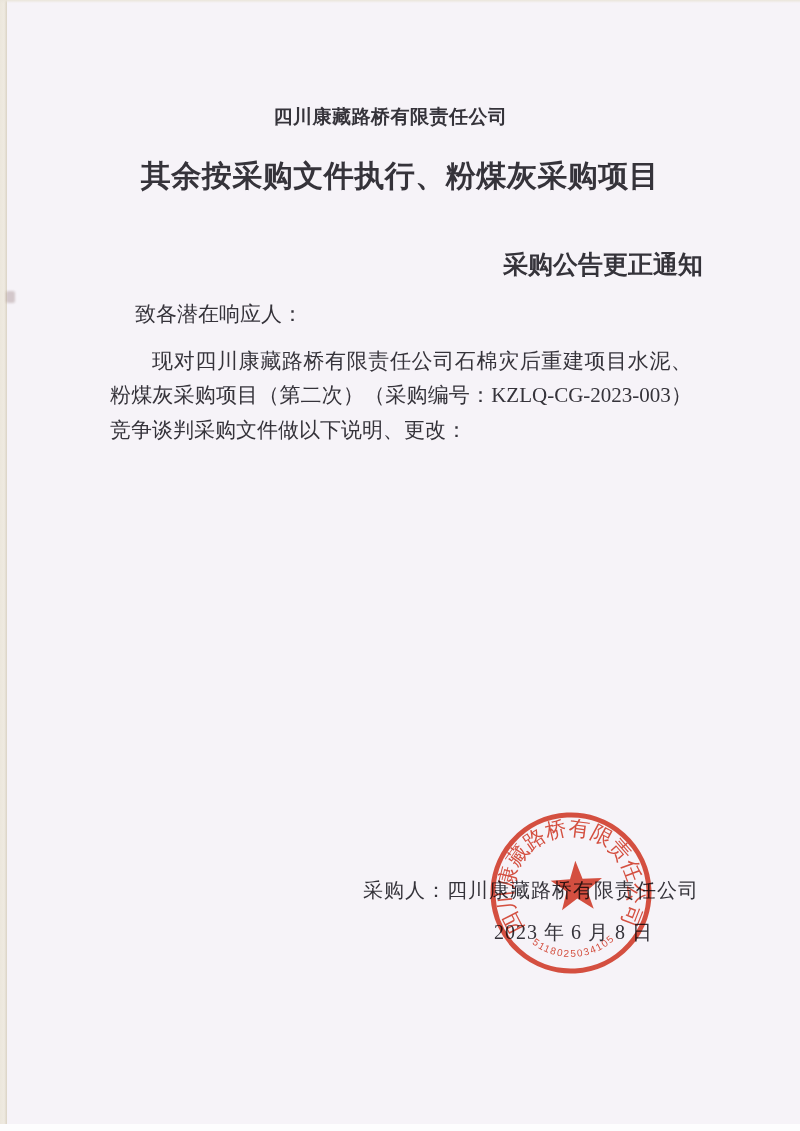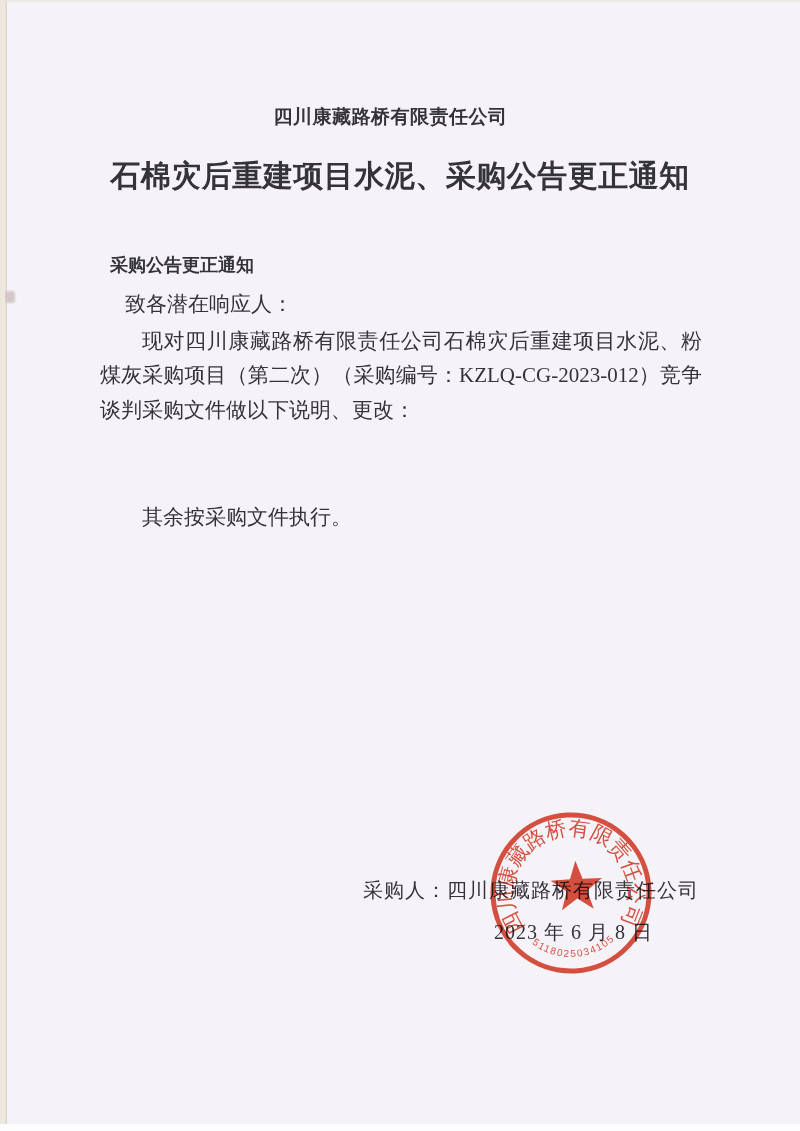--- a/index.html
+++ b/index.html
@@ -35,30 +35,30 @@
     font-size: 19px; font-weight: bold; line-height: 28px;
     letter-spacing: 0.5px;
   }
   .doc-title {
     position: absolute; left: 70px; top: 156px; width: 660px;
     text-align: center;
     font-size: 30px; font-weight: bold; line-height: 39px;
     letter-spacing: 0.5px;
   }
   .subtitle {
-    position: absolute; left: 110px; top: 251px; width: 605px;
-    text-align: left;
-    font-size: 18px; font-weight: bold; line-height: 28px;
+    position: absolute; left: 98px; top: 251px; width: 605px;
+    text-align: right;
+    font-size: 25px; font-weight: bold; line-height: 28px;
   }
   .body-text {
     position: absolute; left: 98px; top: 285px; width: 606px;
     font-size: 21px; line-height: 34.5px;
     text-align: justify;
   }
-  .body-text p { margin: 2px; }
+  .body-text p { margin: 12px; }
   .salutation { padding-left: 25px; text-align: left; }
   .para-indent { text-indent: 2em; }
   .para-change { margin-top: 11px !important; }
   .para-rest   { margin-top: 73px !important; text-align: left; }
   .bold-seg { font-weight: bold; }
   .purchaser-line {
     position: absolute; left: 363px; top: 872px;
     font-size: 20px; line-height: 36px; letter-spacing: 1px;
     z-index: 2;
   }
@@ -80,29 +80,28 @@
 <body>
 
 <div class="scan-edge-left"></div>
 <div class="scan-edge-top"></div>
 <div class="scan-edge-bottom"></div>
 <div class="scan-speck"></div>
 
 <div class="org-header">四川康藏路桥有限责任公司</div>
 
 <div class="doc-title">
-  <div>石棉灾后重建项目水泥、采购公告更正通知</div>
+  <div>其余按采购文件执行、粉煤灰采购项目</div>
 </div>
 
 <div class="subtitle">采购公告更正通知</div>
 
 <div class="body-text">
   <p class="salutation">致各潜在响应人：</p>
-  <p class="para-indent">现对四川康藏路桥有限责任公司石棉灾后重建项目水泥、粉煤灰采购项目（第二次）（采购编号：KZLQ-CG-2023-012）竞争谈判采购文件做以下说明、更改：</p>
-  <p class="para-indent para-rest">其余按采购文件执行。</p>
+  <p class="para-indent">现对四川康藏路桥有限责任公司石棉灾后重建项目水泥、粉煤灰采购项目（第二次）（采购编号：KZLQ-CG-2023-003）竞争谈判采购文件做以下说明、更改：</p>
 </div>
 
 <div class="purchaser-line">采购人：四川康藏路桥有限责任公司</div>
 <div class="date-line">2023 年 6 月 8 日</div>
 
 <div class="seal">
   <svg viewBox="0 0 190 190" xmlns="http://www.w3.org/2000/svg">
     <defs>
       <path id="sealTopArc" d="M 47.5 128.3 A 58 58 0 1 1 142.5 128.3" fill="none"></path>
       <path id="sealBottomArc" d="M 52.2 142.6 A 64 64 0 0 0 137.8 142.6" fill="none"></path>

